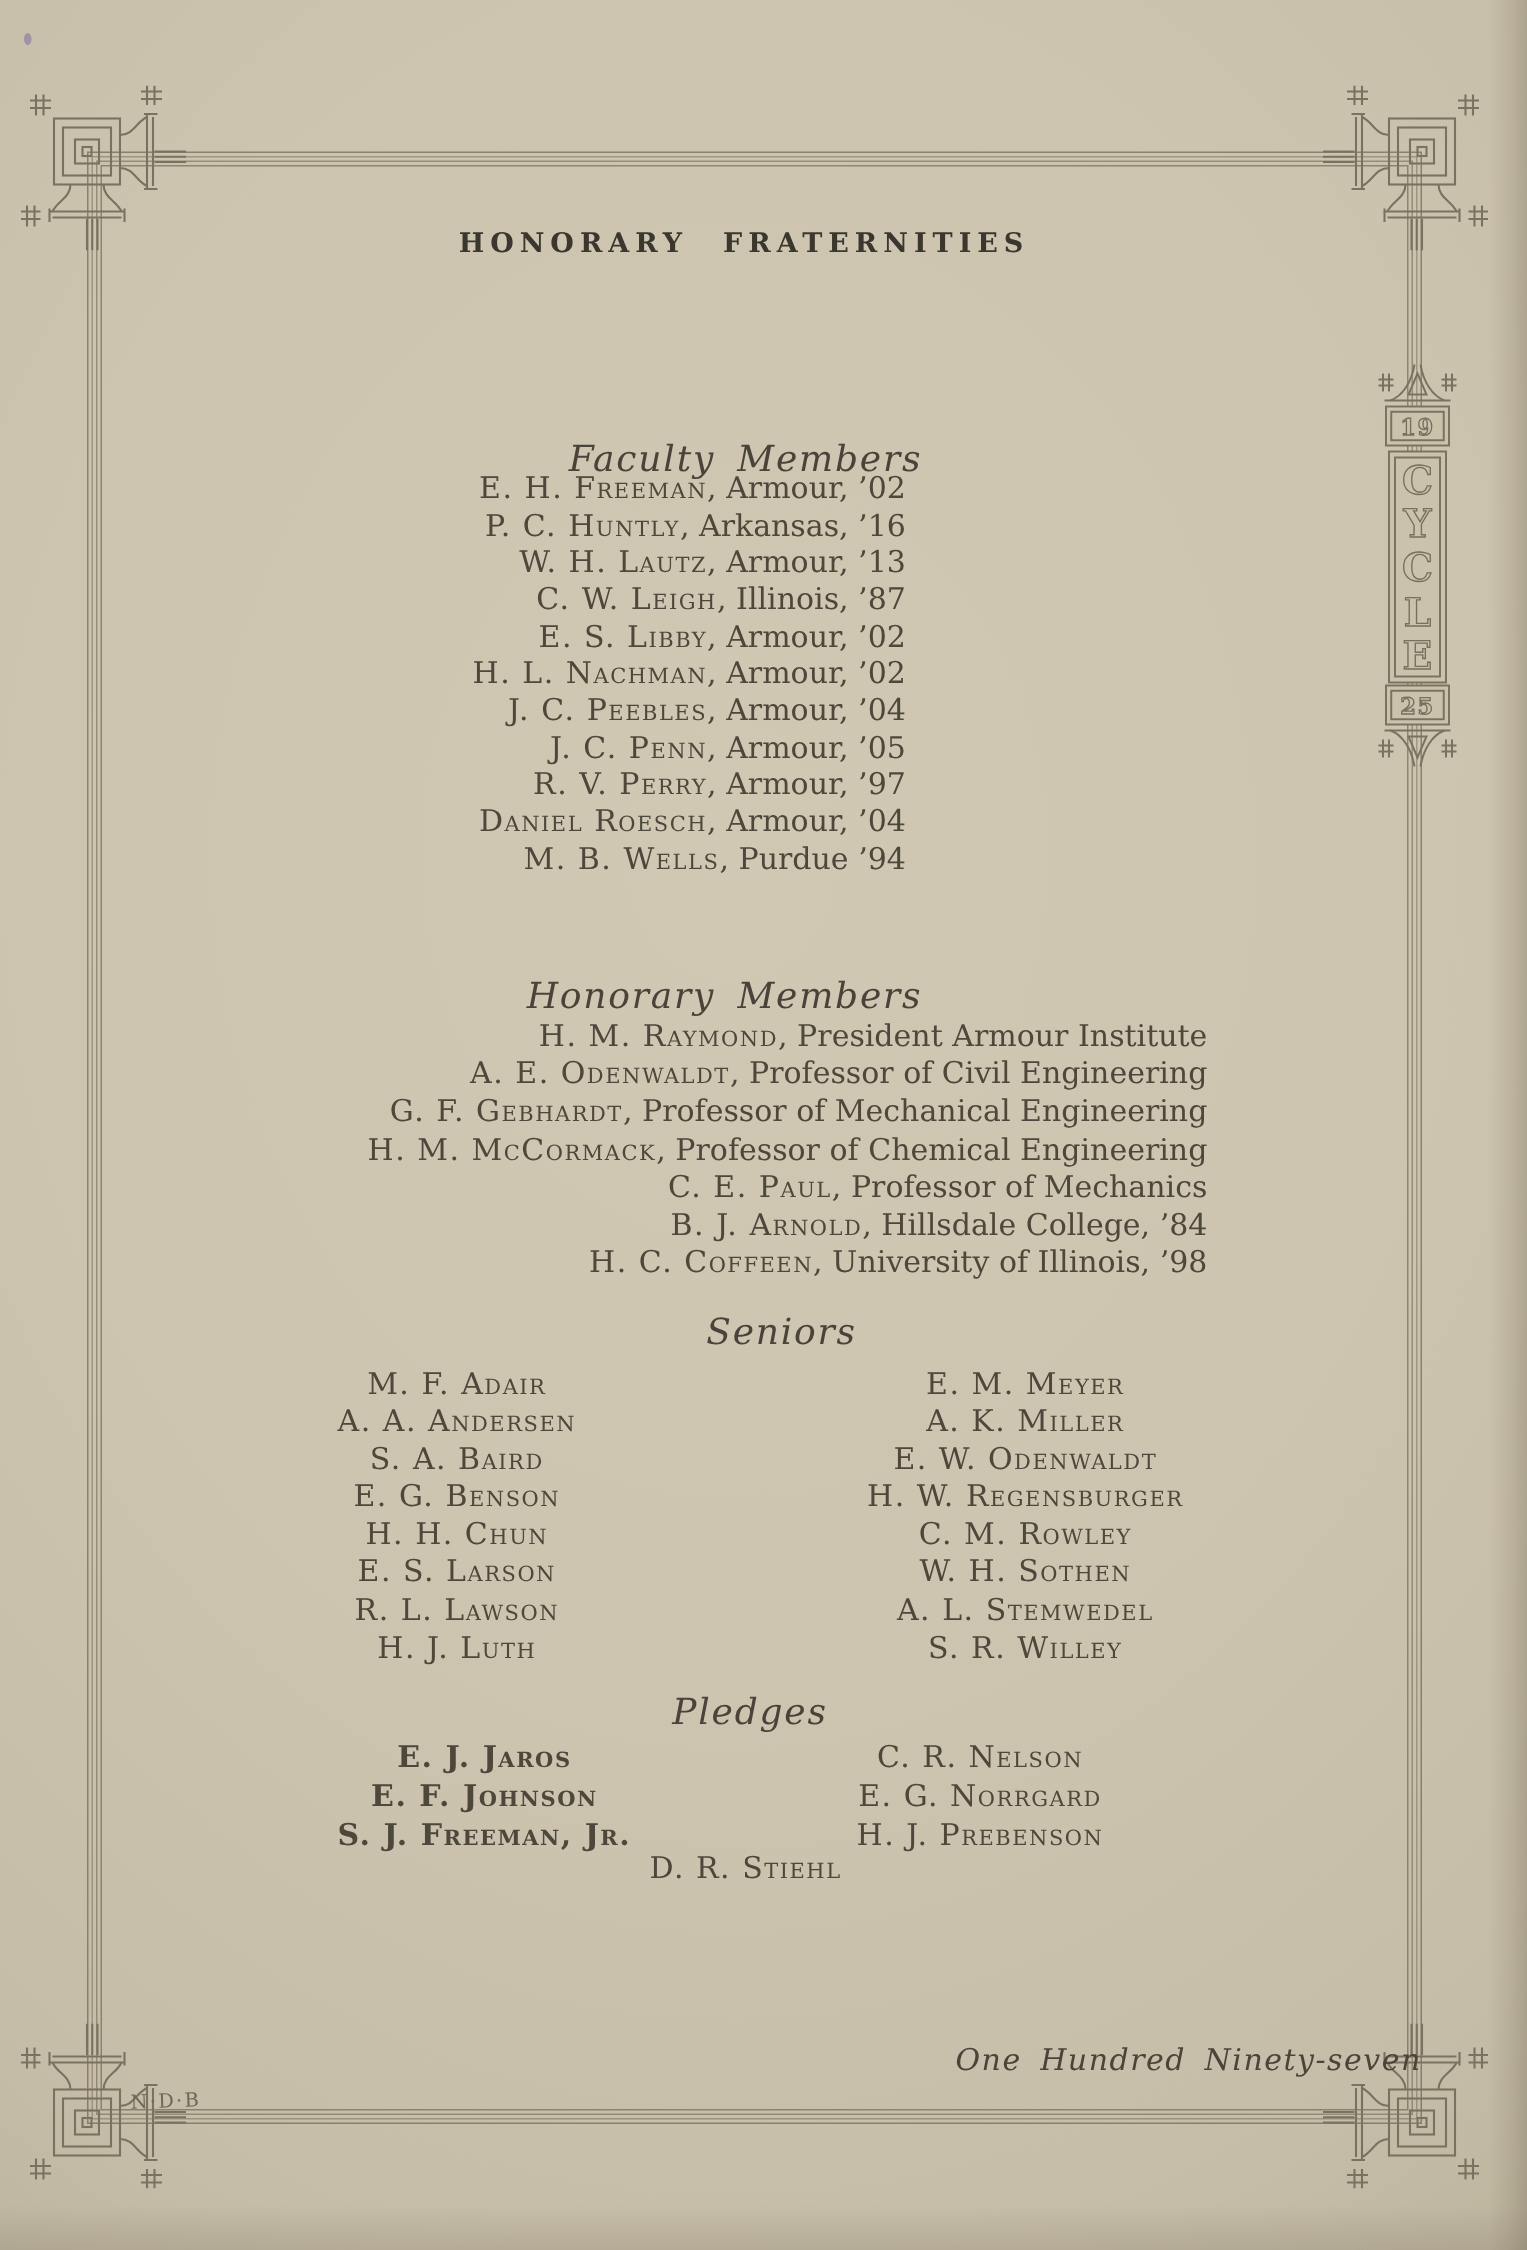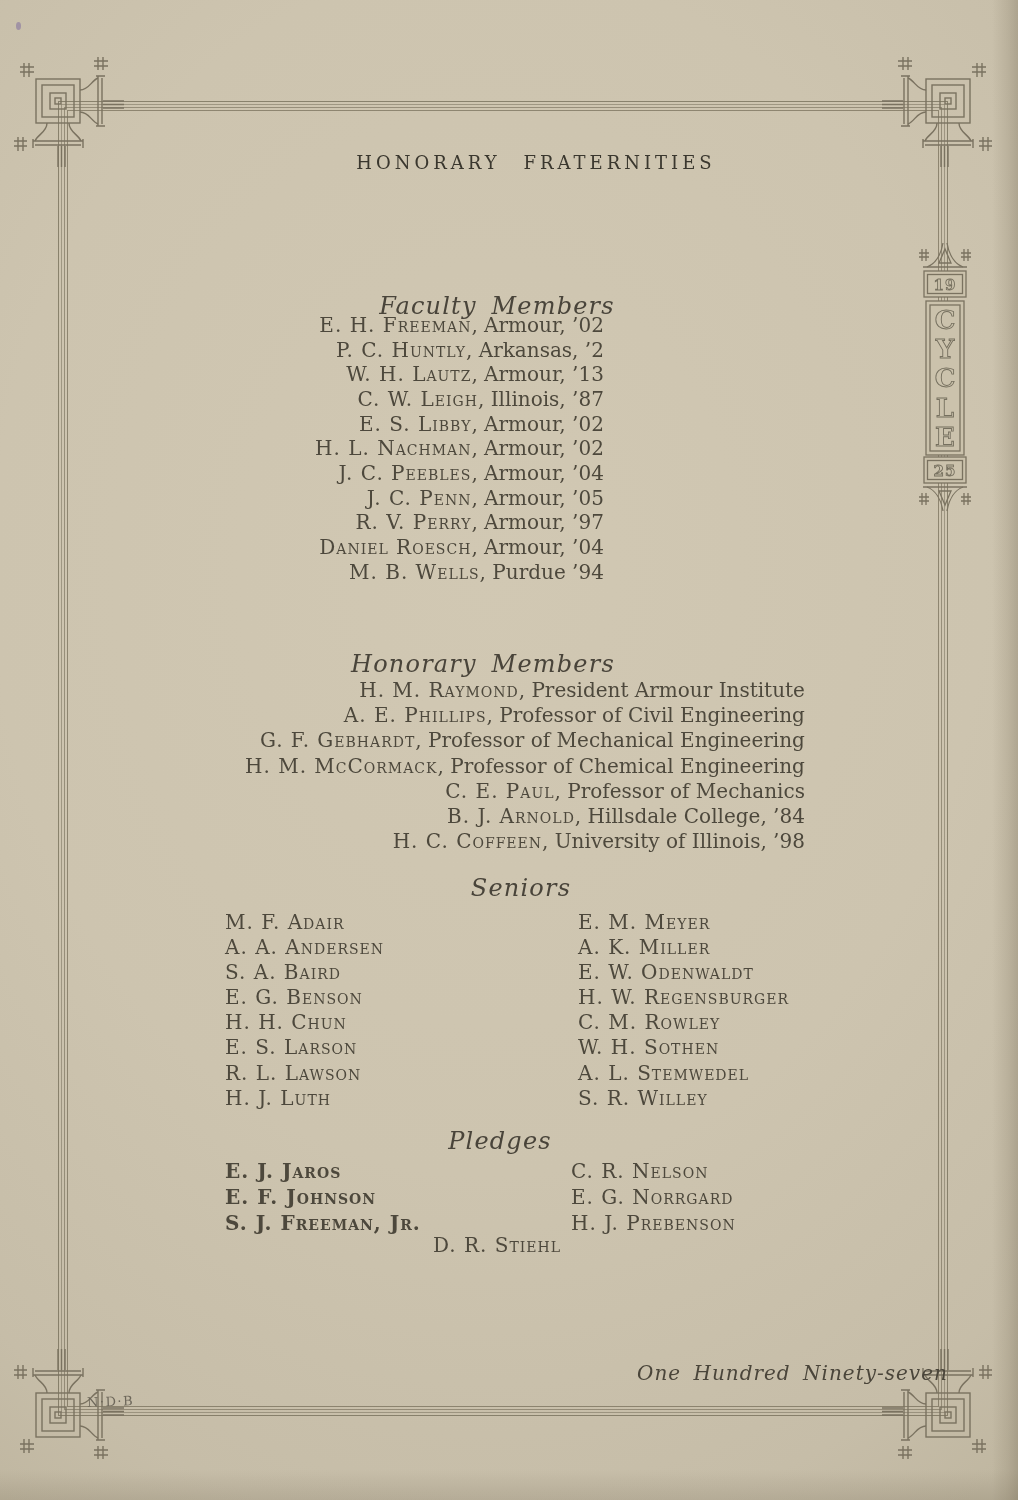--- a/index.html
+++ b/index.html
@@ -29,31 +29,31 @@
   .knot{position:absolute;width:110px;height:110px;}
   .knot.tl{left:14px;top:57px;}
   .knot.tr{left:882px;top:57px;transform:scaleX(-1);}
   .knot.bl{left:14px;top:1349px;transform:scaleY(-1);}
   .knot.br{left:882px;top:1349px;transform:scale(-1,-1);}
   .cartouche{position:absolute;left:917px;top:237px;width:56px;height:280px;}
   .spine-letter{font-family:"DejaVu Serif",serif;font-weight:bold;font-size:26px;}
   .spine-year{font-family:"DejaVu Serif",serif;font-weight:bold;font-size:15px;letter-spacing:1px;}
   
   .title{position:absolute;left:496px;top:152px;transform:translateX(-50%);
-    font-size:18px;font-weight:normal;letter-spacing:4px;word-spacing:13px;color:#3a372e;white-space:nowrap;margin-left:40px;}
+    font-size:18px;font-weight:bold;letter-spacing:4px;word-spacing:13px;color:#3a372e;white-space:nowrap;}
   .heading{position:absolute;transform:translateX(-50%);
     font-style:italic;font-size:24px;letter-spacing:1.2px;word-spacing:6px;color:#49443a;white-space:nowrap;}
   .h-faculty{left:497px;top:292px;}
   .h-honorary{left:483px;top:650px;}
   .h-seniors{left:521px;top:874px;}
   .h-pledges{left:500px;top:1127px;}
   .list{position:absolute;white-space:nowrap;font-size:20px;}
   .l-faculty{left:315px;top:313px;line-height:24.65px;text-align:right;}
   .l-honorary{left:245px;top:678px;line-height:25.2px;text-align:right;}
-  .col{position:absolute;white-space:nowrap;font-size:20px;}
+  .col{position:absolute;white-space:nowrap;font-size:20px;text-align:center;}
   .seniors-left{left:225px;top:910px;line-height:25.1px;}
   .seniors-right{left:578px;top:910px;line-height:25.1px;}
   .pledges-left{left:225px;top:1159px;line-height:25.8px;font-weight:bold;}
   .pledges-right{left:571px;top:1159px;line-height:25.8px;}
   .centered-name{position:absolute;left:497px;top:1233px;transform:translateX(-50%);
     font-size:20px;white-space:nowrap;}
   .sc{font-variant:small-caps;letter-spacing:1px;}
   .folio{position:absolute;left:637px;top:1361px;font-style:italic;font-size:20px;
     letter-spacing:1px;word-spacing:5px;color:#4a453a;white-space:nowrap;}
   .initials{position:absolute;left:87px;top:1394px;font-size:13px;letter-spacing:1.5px;
@@ -185,36 +185,36 @@
       <text class="spine-letter" x="28" y="209">E</text>
       <text class="spine-year" x="28" y="239">25</text>
     </g>
   </svg>
 
   <div class="title">HONORARY FRATERNITIES</div>
 
   <div class="heading h-faculty">Faculty Members</div>
   <div class="list l-faculty">
     <div><span class="sc">E. H. Freeman</span><span>, Armour, ’02</span></div>
-    <div><span class="sc">P. C. Huntly</span><span>, Arkansas, ’2</span></div>
+    <div><span class="sc">P. C. Huntly</span><span>, Arkansas, ’16</span></div>
     <div><span class="sc">W. H. Lautz</span><span>, Armour, ’13</span></div>
     <div><span class="sc">C. W. Leigh</span><span>, Illinois, ’87</span></div>
     <div><span class="sc">E. S. Libby</span><span>, Armour, ’02</span></div>
     <div><span class="sc">H. L. Nachman</span><span>, Armour, ’02</span></div>
     <div><span class="sc">J. C. Peebles</span><span>, Armour, ’04</span></div>
     <div><span class="sc">J. C. Penn</span><span>, Armour, ’05</span></div>
     <div><span class="sc">R. V. Perry</span><span>, Armour, ’97</span></div>
     <div><span class="sc">Daniel Roesch</span><span>, Armour, ’04</span></div>
     <div><span class="sc">M. B. Wells</span><span>, Purdue ’94</span></div>
   </div>
 
   <div class="heading h-honorary">Honorary Members</div>
   <div class="list l-honorary">
     <div><span class="sc">H. M. Raymond</span><span>, President Armour Institute</span></div>
-    <div><span class="sc">A. E. Phillips</span><span>, Professor of Civil Engineering</span></div>
+    <div><span class="sc">A. E. Odenwaldt</span><span>, Professor of Civil Engineering</span></div>
     <div><span class="sc">G. F. Gebhardt</span><span>, Professor of Mechanical Engineering</span></div>
     <div><span class="sc">H. M. McCormack</span><span>, Professor of Chemical Engineering</span></div>
     <div><span class="sc">C. E. Paul</span><span>, Professor of Mechanics</span></div>
     <div><span class="sc">B. J. Arnold</span><span>, Hillsdale College, ’84</span></div>
     <div><span class="sc">H. C. Coffeen</span><span>, University of Illinois, ’98</span></div>
   </div>
 
   <div class="heading h-seniors">Seniors</div>
   <div class="col seniors-left">
     <div class="sc">M. F. Adair</div>

